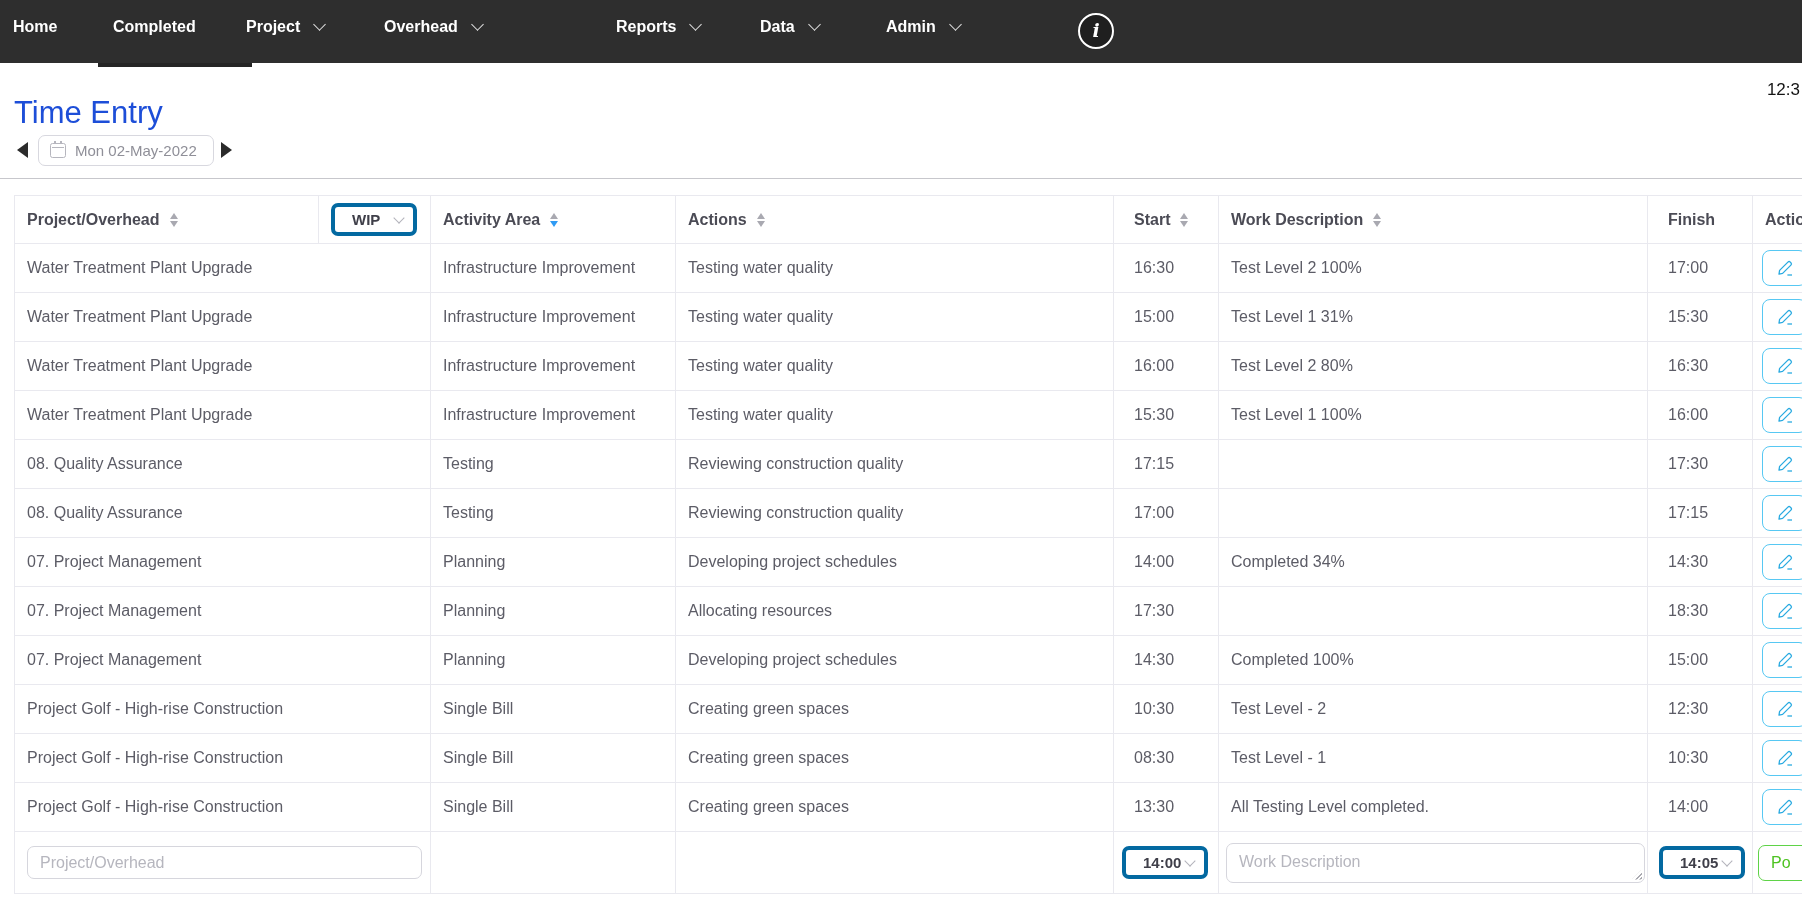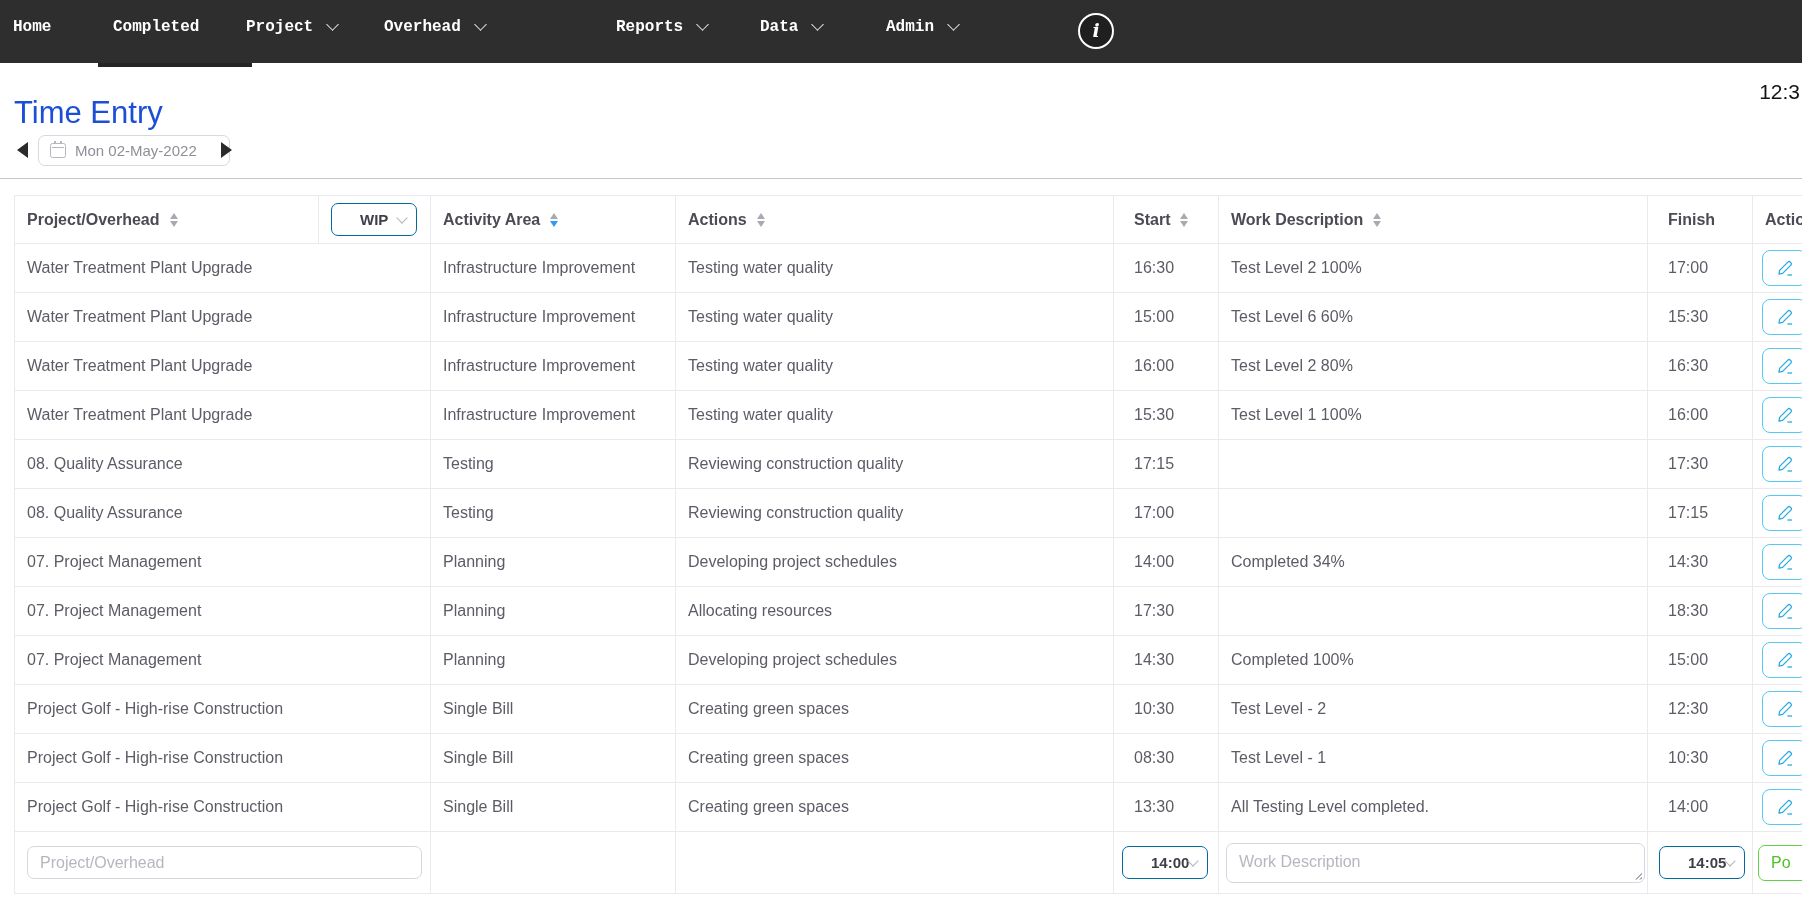--- a/index.html
+++ b/index.html
@@ -5,40 +5,40 @@
   html,body{margin:0;padding:0;}
   body{
     width:1802px;height:901px;overflow:hidden;position:relative;
     background:#fff;font-family:"Liberation Sans",sans-serif;
     -webkit-font-smoothing:antialiased;
   }
   
   .navbar{position:absolute;left:0;top:0;width:1802px;height:63px;background:#2e2e2e;}
   .nav-item{
     position:absolute;top:0;height:53px;display:flex;align-items:center;
-    color:#fff;font-size:16px;font-weight:600;cursor:pointer;text-decoration:none;gap:15px;font-family:Liberation Mono, monospace;
+    color:#fff;font-size:16px;font-weight:600;cursor:pointer;text-decoration:none;gap:15px;
   }
   .nav-chev{width:8px;height:8px;border-right:1.6px solid #e2e2e2;border-bottom:1.6px solid #e2e2e2;
     transform:rotate(45deg);margin-top:-4px;display:inline-block;}
   .nav-underline{position:absolute;left:98px;top:63px;width:154px;height:4px;background:#252525;}
   .info-btn{
     position:absolute;left:1078px;top:13px;width:36px;height:36px;border:2px solid #fff;border-radius:50%;
     box-sizing:border-box;display:flex;align-items:center;justify-content:center;cursor:pointer;background:#1f1f1f;
   }
   .info-i{font-family:"DejaVu Serif",serif;font-style:italic;font-weight:bold;font-size:19px;color:#fff;line-height:1;margin-top:-2px;}
   
   .page-title{position:absolute;left:14px;top:74px;font-size:31px;font-weight:500;color:#1d4ed8;}
-  .clock{position:absolute;right:2px;top:80px;font-size:21px;color:#141414;white-space:nowrap;}
+  .clock{position:absolute;right:2px;top:80px;font-size:17px;color:#141414;white-space:nowrap;}
   
   .date-row{position:absolute;left:0;top:130px;height:40px;width:1802px;}
   .tri{position:absolute;width:0;height:0;cursor:pointer;}
   .tri-left{left:17px;top:12px;border-top:8px solid transparent;border-bottom:8px solid transparent;border-right:11px solid #2b2b2b;}
   .tri-right{left:221px;top:12px;border-top:8px solid transparent;border-bottom:8px solid transparent;border-left:11px solid #2b2b2b;}
   .date-box{
-    position:absolute;left:38px;top:5px;width:192px;height:31px;box-sizing:border-box;
+    position:absolute;left:38px;top:5px;width:176px;height:31px;box-sizing:border-box;
     border:1px solid #d8d8df;border-radius:7px;background:#fff;display:flex;align-items:center;
     padding:0 0 0 11px;gap:9px;cursor:pointer;
   }
   .cal-icon{width:16px;height:15px;box-sizing:border-box;border:1.3px solid #b6b6be;border-radius:2.5px;position:relative;flex:0 0 auto;}
   .cal-icon:before{content:"";position:absolute;left:1px;right:1px;top:3px;height:1.2px;background:#b6b6be;}
   .cal-icon:after{content:"";position:absolute;left:3px;top:-3px;width:2px;height:3px;background:#b6b6be;box-shadow:6px 0 0 #b6b6be;}
   .date-text{font-size:15px;color:#8f8f98;white-space:nowrap;}
   .divider{position:absolute;left:0;top:178px;width:1802px;height:1px;background:#c7c7cc;}
   
   table.grid{position:absolute;left:14px;top:195px;width:1838px;table-layout:fixed;border-collapse:collapse;background:#fff;}
@@ -48,21 +48,21 @@
   .grid td.c-time,.grid th.th-time{padding-left:20px;}
   .grid td.c-action{padding-left:9px;}
   .th-inner{display:inline-flex;align-items:center;gap:10px;cursor:pointer;}
   .sort{display:inline-flex;flex-direction:column;gap:2px;}
   .caret-up{width:0;height:0;border-left:4.5px solid transparent;border-right:4.5px solid transparent;border-bottom:6px solid #a9a9b1;}
   .caret-down{width:0;height:0;border-left:4.5px solid transparent;border-right:4.5px solid transparent;border-top:6px solid #a9a9b1;}
   .caret-down.active{border-top-color:#2f9bf4;}
   
   .select{
     display:inline-flex;align-items:center;justify-content:space-between;box-sizing:border-box;
-    border:1px solid #0369a1;border-radius:7px;height:33px;padding:0 10px 0 28px;background:#fff;
+    border:4px solid #0369a1;border-radius:7px;height:33px;padding:0 10px 0 17px;background:#fff;
     color:#3f3f49;font-weight:bold;font-size:15px;cursor:pointer;width:86px;
   }
   .chev{width:7px;height:7px;border-right:1.5px solid #b3b3bb;border-bottom:1.5px solid #b3b3bb;
     transform:rotate(45deg);margin-top:-3px;flex:0 0 auto;}
   
   .edit-btn{
     width:45px;height:36px;border:1px solid #57c8f3;border-radius:8px;background:#fff;
     display:flex;align-items:center;justify-content:center;cursor:pointer;padding:0;
   }
   
@@ -219,21 +219,21 @@
               <path d="M12.4 17h4.6" stroke="#29aae1" stroke-width="1.3"></path>
             </svg>
           </button>
         </td>
     </tr>
     <tr>
       <td colspan="2">Water Treatment Plant Upgrade</td>
       <td>Infrastructure Improvement</td>
       <td>Testing water quality</td>
       <td class="c-time">15:00</td>
-      <td>Test Level 6 60%</td>
+      <td>Test Level 1 31%</td>
       <td class="c-time">15:30</td>
       <td class="c-action">
           <button class="edit-btn">
             <svg width="20" height="20" viewBox="0 0 20 20">
               <path d="M4.6 12.4 12.9 4.1a1.7 1.7 0 0 1 2.4 0l.6.6a1.7 1.7 0 0 1 0 2.4L7.6 15.4 4 16.1z" fill="none" stroke="#29aae1" stroke-width="1.3" stroke-linejoin="round"></path>
               <path d="M12.4 17h4.6" stroke="#29aae1" stroke-width="1.3"></path>
             </svg>
           </button>
         </td>
     </tr>

